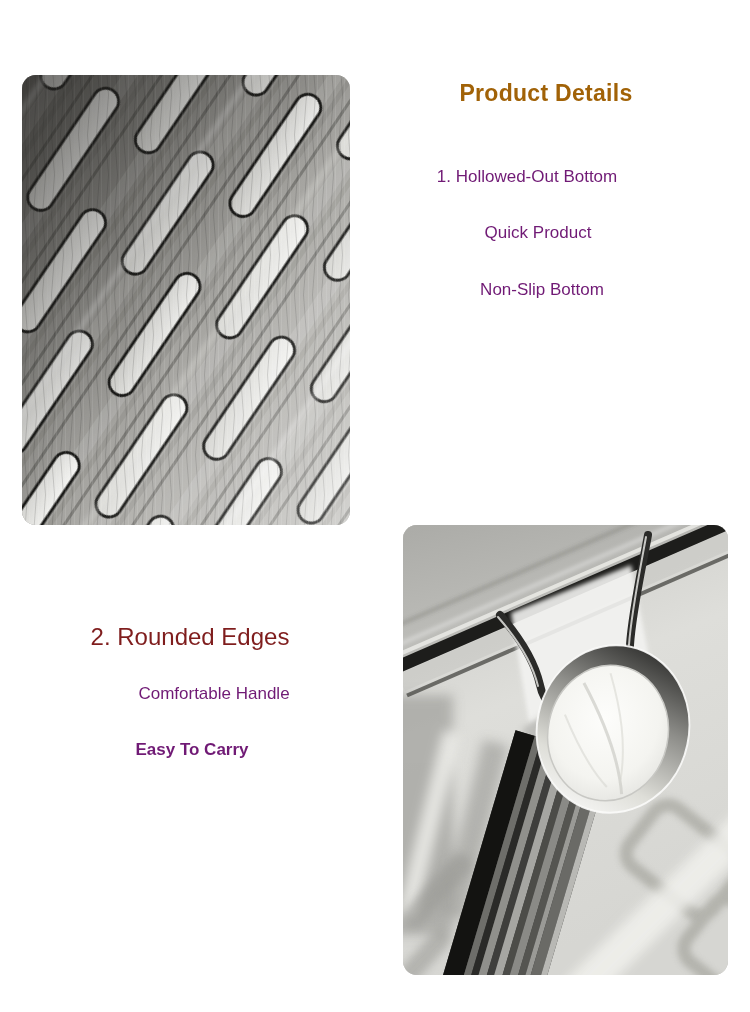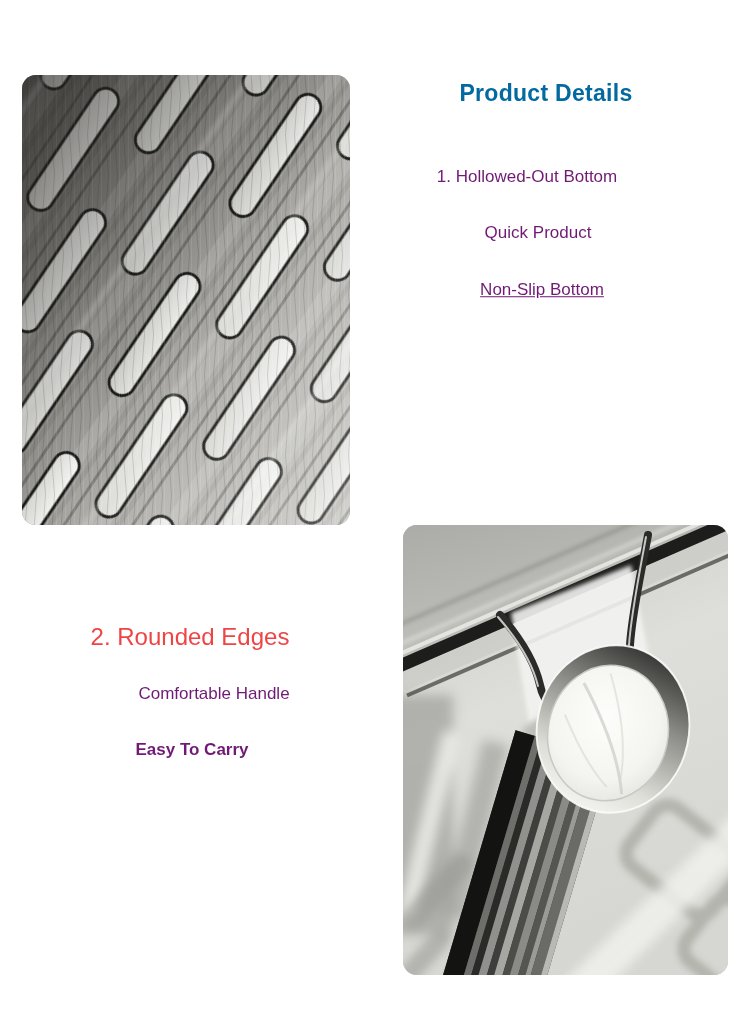--- a/index.html
+++ b/index.html
@@ -11,23 +11,23 @@
   .photo {
     position:absolute; overflow:hidden; border-radius:14px; background:#b9b8b4;
   }
   .photo svg { display:block; width:100%; height:100%; }
   .photo-hollow { left:22px; top:75px;  width:328px; height:450px; }
   .photo-handle { left:403px; top:525px; width:325px; height:450px; }
   .txt {
     position:absolute; transform:translate(-50%,-50%);
     white-space:nowrap; line-height:1.15;
   }
-  .title   { font-size:23px; font-weight:700; color:#0369a1; letter-spacing:.3px; }
+  .title   { font-size:23px; font-weight:700; color:#a16207; letter-spacing:.3px; }
   .feature-line { font-size:17px; color:#701a75; }
-  .sub-heading  { font-size:24px; color:#ef4444; }
+  .sub-heading  { font-size:24px; color:#7f1d1d; }
 </style>
 </head>
 <body>
 
 <div class="page">
 
   <figure class="photo photo-hollow" aria-label="Close-up photo of gray tray base with diagonal drainage slots">
     <svg viewBox="0 0 328 450">
       <defs>
         <linearGradient id="tlbg" x1="0" y1="0" x2="1" y2="1">
@@ -80,21 +80,21 @@
       <rect width="328" height="450" fill="url(#cornerg)"></rect>
       <rect width="328" height="450" fill="url(#sheeng)"></rect>
     </svg>
   </figure>
 
   <h1 class="txt title" style="left:546px; top:93px;">Product Details</h1>
 
   <section>
     <div class="txt feature-line" style="left:527px; top:177px;">1. Hollowed-Out Bottom</div>
     <div class="txt feature-line" style="left:538px; top:233px;">Quick Product</div>
-    <div class="txt feature-line" style="left:542px; top:290px;text-decoration:underline;">Non-Slip Bottom</div>
+    <div class="txt feature-line" style="left:542px; top:290px;">Non-Slip Bottom</div>
   </section>
 
   <section>
     <div class="txt sub-heading" style="left:190px; top:637px;">2. Rounded Edges</div>
     <div class="txt feature-line" style="left:214px; top:694px;">Comfortable Handle</div>
     <div class="txt feature-line" style="left:192px; top:750px;font-weight:bold;">Easy To Carry</div>
   </section>
 
   <figure class="photo photo-handle" aria-label="Close-up photo of carry handle with round chrome knob">
     <svg viewBox="0 0 325 450">

